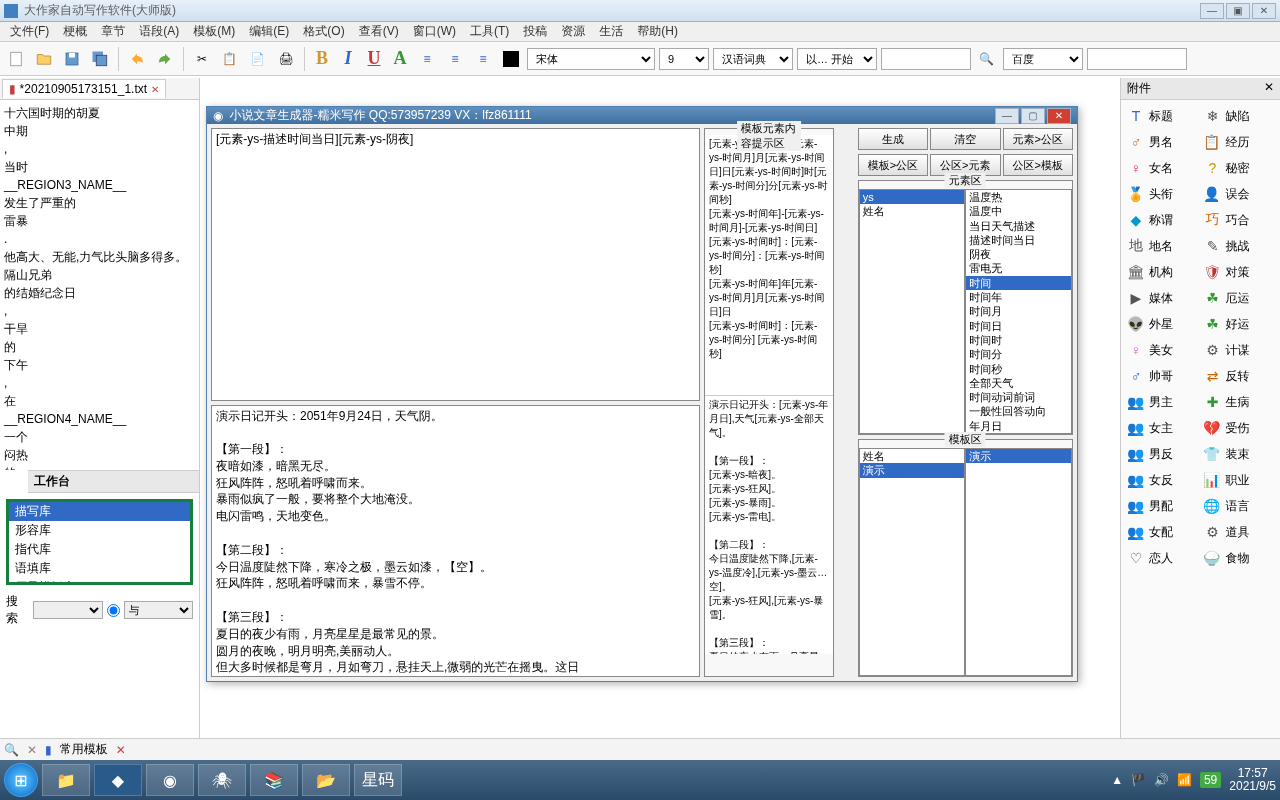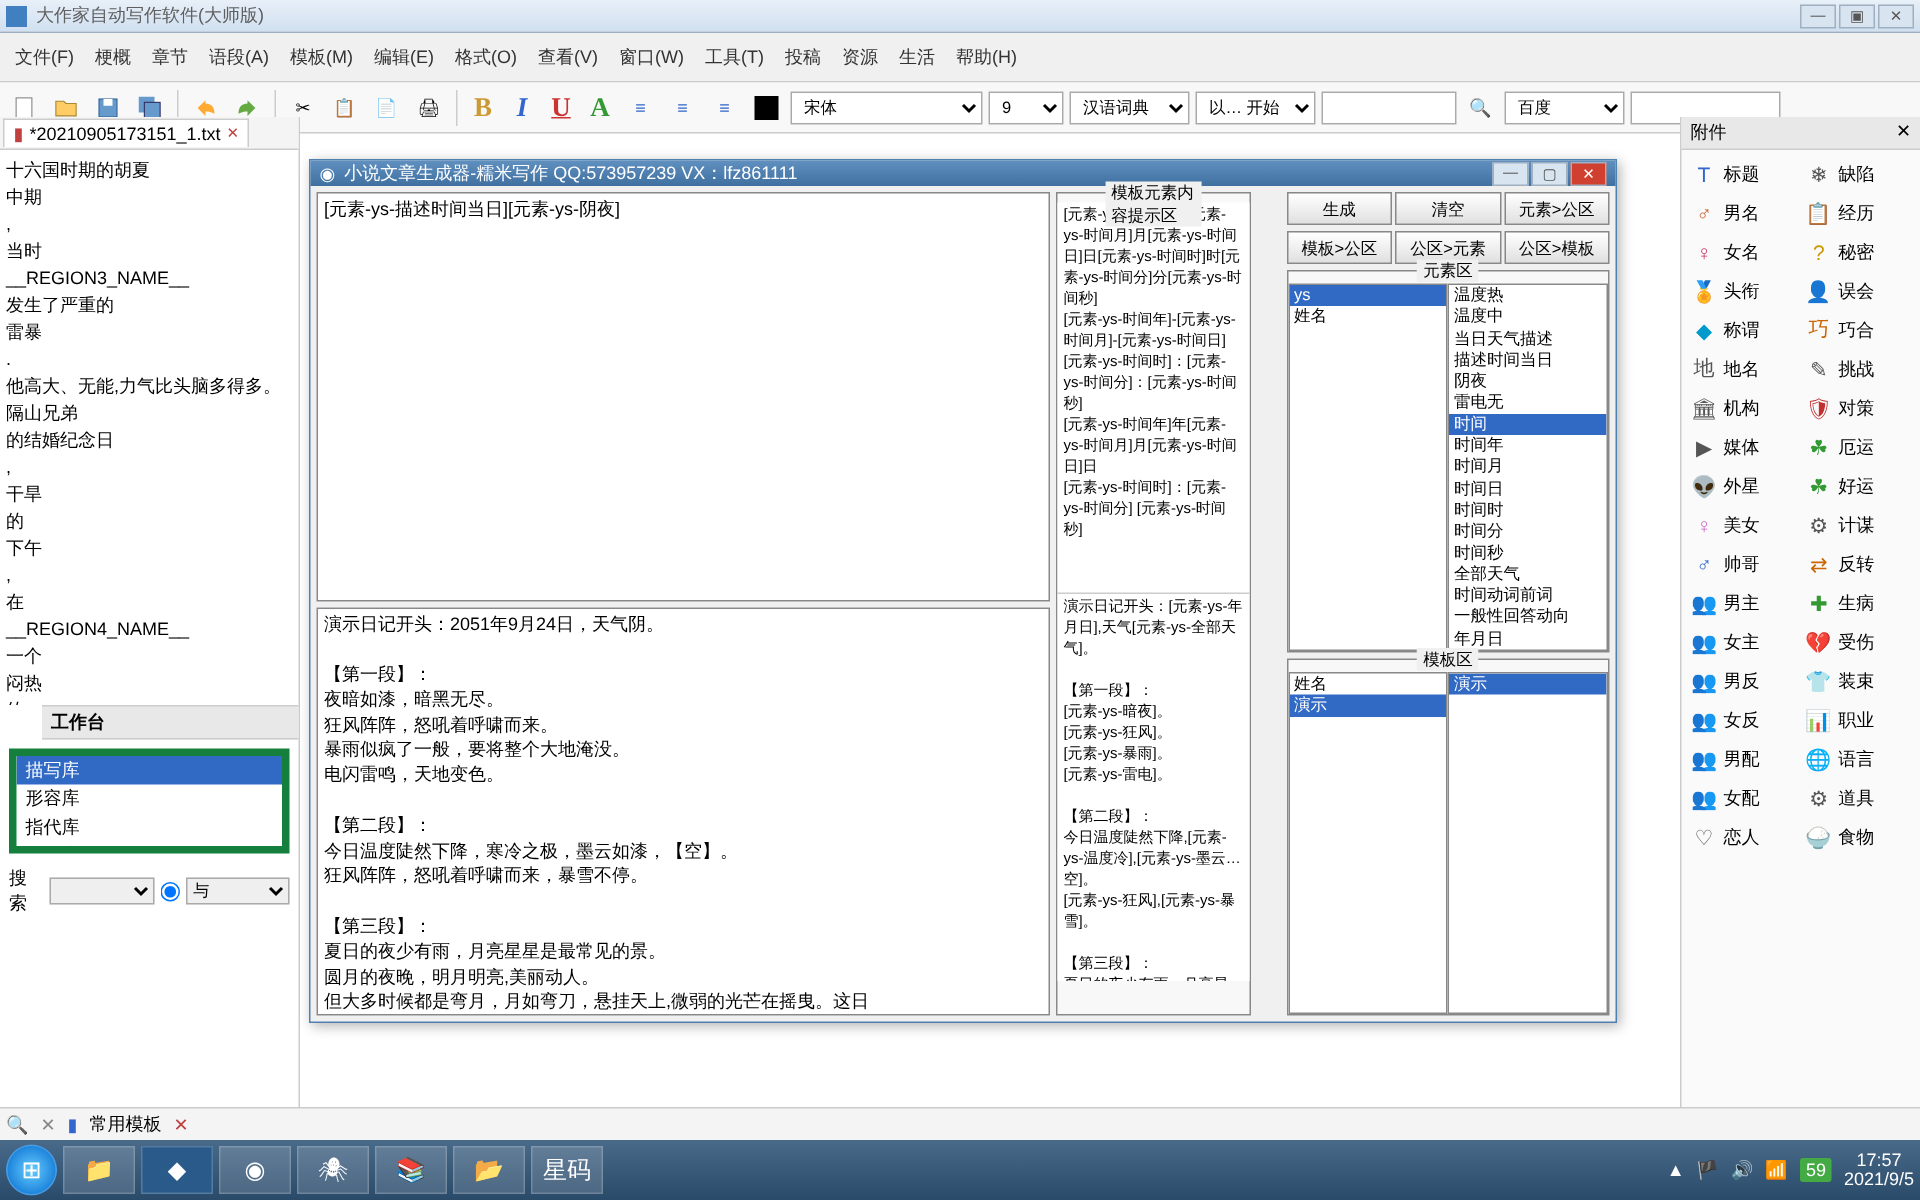--- a/index.html
+++ b/index.html
@@ -2,36 +2,36 @@
 <html><head>
 <meta charset="utf-8">
 <style>
 * { margin: 0; padding: 0; box-sizing: border-box; font-family: "Microsoft YaHei", SimSun, sans-serif; font-size: 12px; }
 body { background: #fff; width: 1280px; height: 800px; overflow: hidden; position: relative; }
 .titlebar { height: 22px; background: linear-gradient(#e8f0f8, #d0e0f0); display: flex; align-items: center; padding: 0 4px; border-bottom: 1px solid #a0b0c0; }
 .titlebar .icon { width: 14px; height: 14px; background: #4080c0; margin-right: 6px; }
 .titlebar .title { color: #606060; flex: 1; }
 .winbtns { display: flex; gap: 2px; }
 .winbtn { width: 24px; height: 16px; background: #d8e4f0; border: 1px solid #a0b0c0; display: flex; align-items: center; justify-content: center; font-size: 10px; color: #555; }
-.menubar { height: 33px; background: #f0f0f0; display: flex; align-items: center; padding: 0 4px; gap: 2px; border-bottom: 1px solid #ccc; }
+.menubar { height: 20px; background: #f0f0f0; display: flex; align-items: center; padding: 0 4px; gap: 2px; border-bottom: 1px solid #ccc; }
 .menuitem { padding: 2px 6px; color: #333; cursor: pointer; }
 .toolbar { height: 34px; background: #f8f8f8; border-bottom: 1px solid #ccc; display: flex; align-items: center; padding: 0 4px; gap: 4px; }
 .tbtn { width: 24px; height: 24px; display: flex; align-items: center; justify-content: center; border-radius: 3px; cursor: pointer; }
 .tbtn svg { width: 18px; height: 18px; }
 .tsep { width: 1px; height: 24px; background: #ccc; margin: 0 2px; }
 .fmtbtn { font-family: "Times New Roman"; font-size: 18px; font-weight: bold; width: 22px; text-align: center; cursor: pointer; }
 .combo { height: 22px; border: 1px solid #aaa; background: #fff; padding: 0 4px; font-size: 11px; }
 .main-area { position: absolute; top: 78px; left: 0; right: 0; bottom: 60px; display: flex; }
 .left-pane { width: 200px; border-right: 1px solid #ccc; display: flex; flex-direction: column; background: #fff; }
 .tab-strip { height: 22px; background: #f4f4f4; display: flex; align-items: center; border-bottom: 1px solid #ccc; padding: 0 2px; }
 .tab { padding: 2px 6px; background: #fff; border: 1px solid #ccc; border-bottom: none; font-size: 11px; display: flex; align-items: center; gap: 4px; }
 .tab .close { color: #c04040; font-size: 10px; cursor: pointer; }
 .editor-text { flex: 0 0 370px; padding: 4px; line-height: 1.5; white-space: pre-wrap; overflow: hidden; font-size: 12px; }
 .worktable-hdr { background: #e8e8e8; padding: 2px 6px; font-weight: bold; border-top: 1px solid #ccc; border-bottom: 1px solid #ccc; margin-left: 28px; }
-.listbox { border: 5px solid #15803d; margin: 6px; height: 70px; overflow: hidden; }
+.listbox { border: 3px solid #15803d; margin: 6px; height: 86px; overflow: hidden; }
 .listbox .item { padding: 1px 6px; }
 .listbox .item.sel { background: #316ac5; color: #fff; }
 .search-row { display: flex; align-items: center; gap: 4px; padding: 2px 6px; }
 .search-row input[type=text], .search-row select { border: 1px solid #aaa; height: 18px; width: 72px; font-size: 11px; }
 .right-pane { width: 160px; border-left: 1px solid #ccc; background: #fafafa; }
 .attach-hdr { background: #e8e8e8; padding: 2px 6px; border-bottom: 1px solid #ccc; display: flex; justify-content: space-between; }
 .attach-grid { display: grid; grid-template-columns: 1fr 1fr; gap: 2px 2px; padding: 4px; }
 .attach-item { display: flex; align-items: center; gap: 4px; padding: 3px 2px; cursor: pointer; }
 .attach-item .ic { width: 18px; height: 18px; display: flex; align-items: center; justify-content: center; font-size: 14px; }
 .attach-item .lbl { font-size: 12px; }

